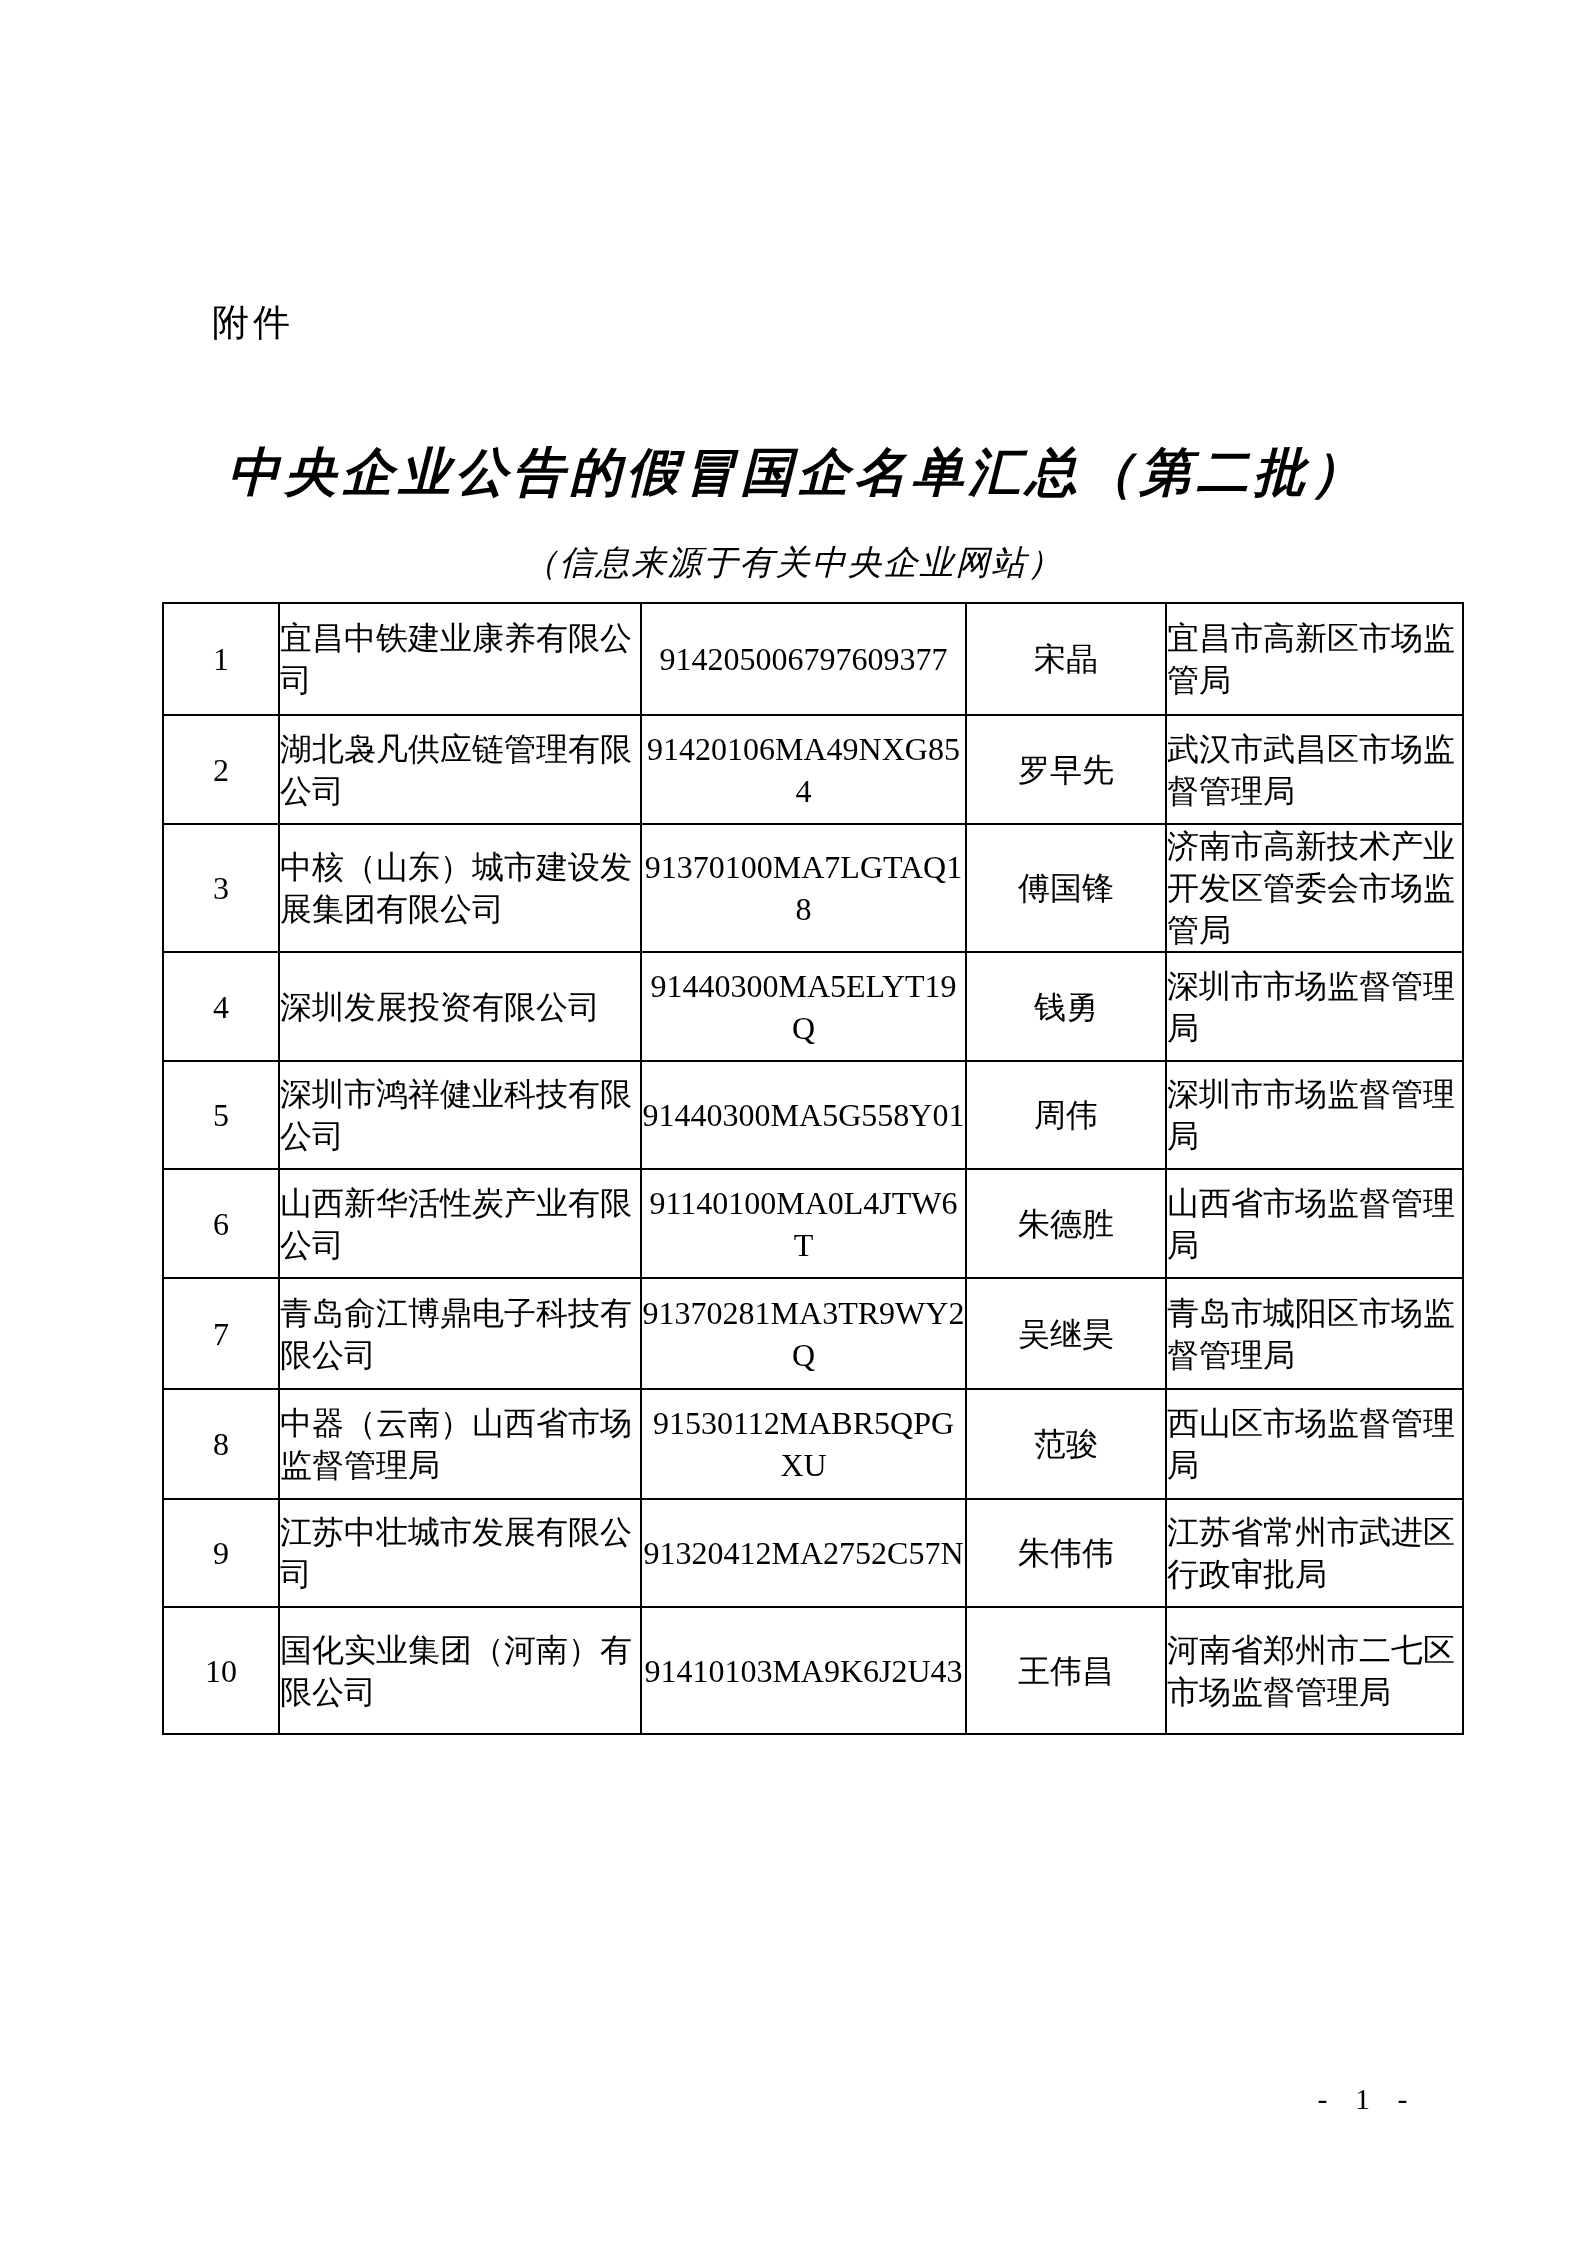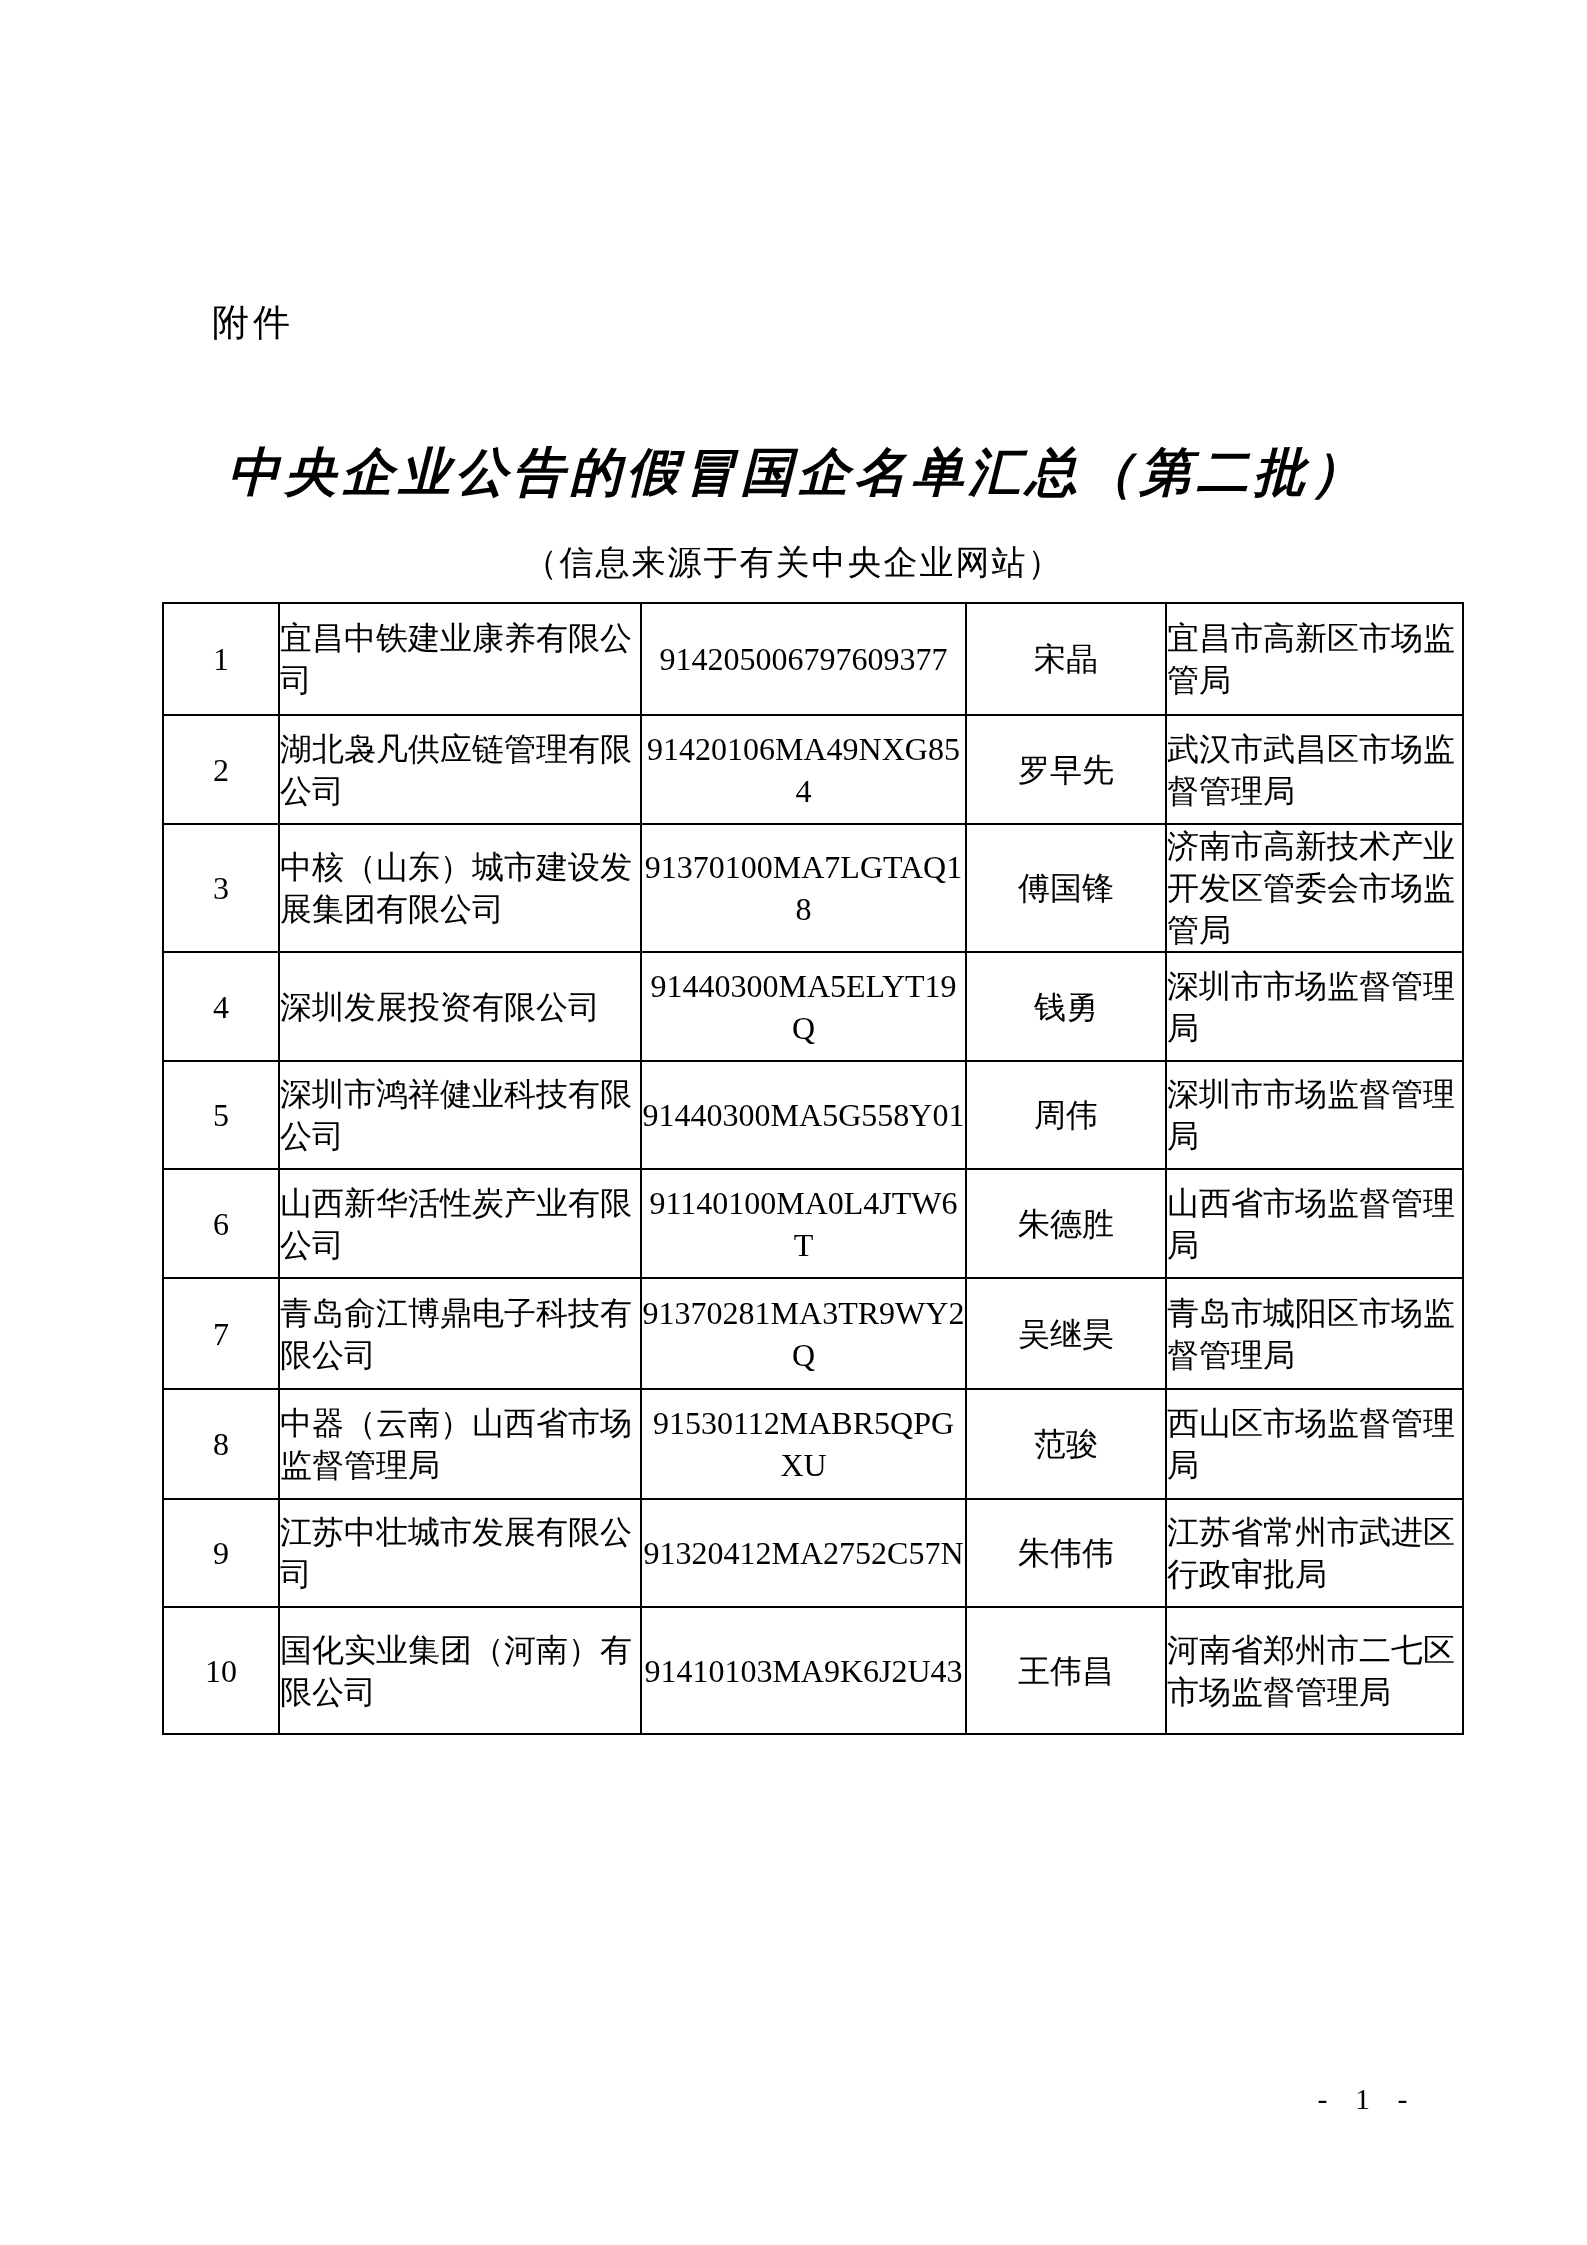--- a/index.html
+++ b/index.html
@@ -36,20 +36,21 @@
   }
   .doc-subtitle{
     position:absolute;
     left:0;
     top:538px;
     width:100%;
     text-align:center;
     font-size:34px;
     letter-spacing:2px;
     line-height:50px;
+    font-style:italic;
   }
   table.fake-soe-table{
     position:absolute;
     left:162px;
     top:602px;
     width:1300px;
     border-collapse:collapse;
     table-layout:fixed;
   }
   .fake-soe-table th,

